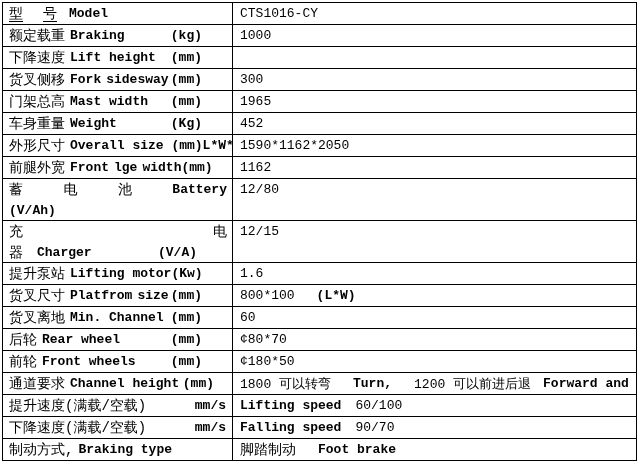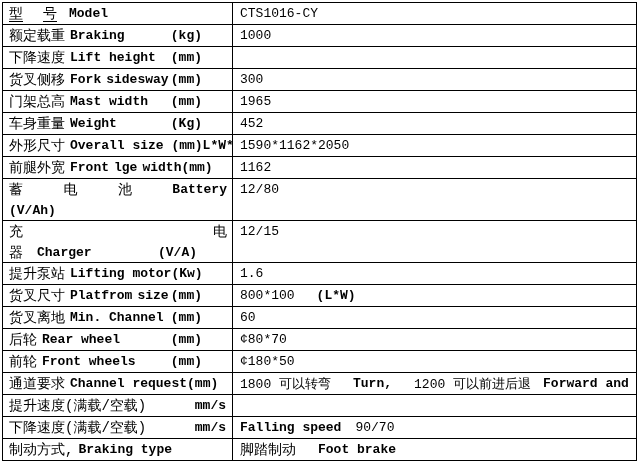--- a/index.html
+++ b/index.html
@@ -180,36 +180,40 @@
       <span class="zh">前轮</span>
       <span class="en">Front wheels</span>
       <span class="unit">(mm)</span>
     </div>
     <div class="val">¢180*50</div>
   </div>
 
   <div class="r">
     <div class="lab">
       <span class="zh">通道要求</span>
-      <span class="en">Channel request</span>
+      <span class="en">Channel height</span>
       <span class="unit mid">(mm)</span>
     </div>
     <div class="val">
       <span>1800 可以转弯</span>
       <span class="b ml5">Turn,</span>
       <span class="ml5">1200 可以前进后退</span>
       <span class="b ml12">Forward and Backward</span>
     </div>
   </div>
 
   <div class="r">
     <div class="lab">
       <span class="zh">提升速度(满载/空载)</span>
       <span class="unit narrow">mm/s</span>
     </div>
+    <div class="val">
+      <span class="b">Lifting speed</span>
+      <span class="ml14">60/100</span>
+    </div>
   </div>
 
   <div class="r">
     <div class="lab">
       <span class="zh">下降速度(满载/空载)</span>
       <span class="unit narrow">mm/s</span>
     </div>
     <div class="val">
       <span class="b">Falling speed</span>
       <span class="ml14">90/70</span>

